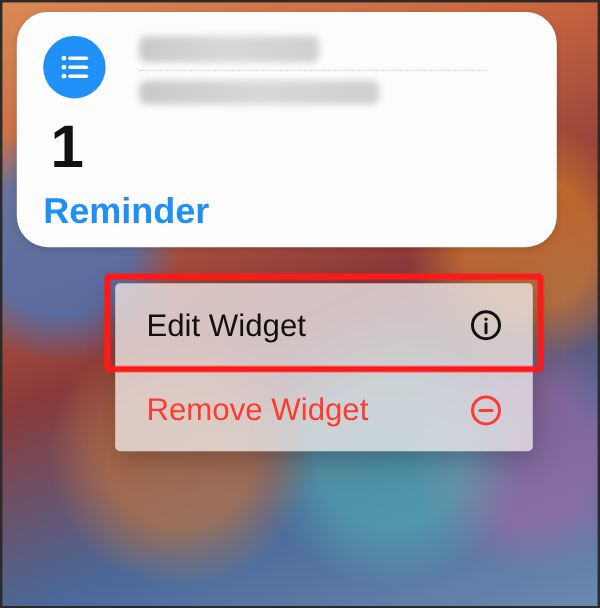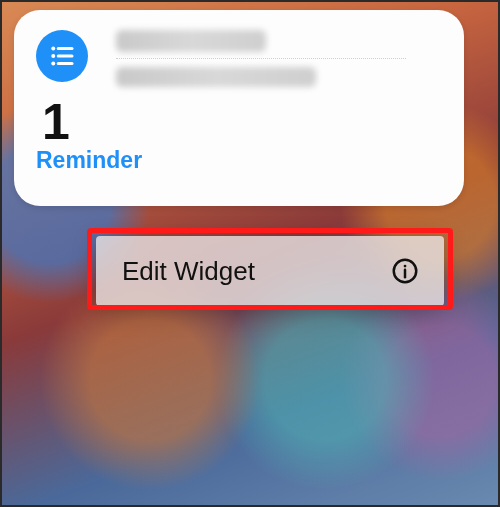--- a/index.html
+++ b/index.html
@@ -53,21 +53,21 @@
     filter: blur(3px);
     margin-bottom:6px;
   }
   .line.a { width:150px; }
   .divider { border:none; border-top:1px dotted #cfcfcf; margin:2px 0 8px 0; width:290px;}
   .line.b { width:200px; height:20px;}
   .count {
     font-size:50px; font-weight:700; color:#111; margin-top:4px; margin-left:6px; line-height:1;
   }
   .label {
-    font-size:23px; font-weight:600; color:#1e90f8; margin-top:0; margin-left:0;
+    font-size:30px; font-weight:600; color:#1e90f8; margin-top:13px; margin-left:0;
   }
 
   
   .menu {
     position:absolute;
     left:96px; top:236px;
     width:348px;
     border-radius:4px;
     overflow:hidden;
     background: rgba(235,232,232,0.78);
@@ -129,15 +129,24 @@
   <div class="menu-item">
     <span>Edit Widget</span>
     <span class="micon">
       <svg viewBox="0 0 24 24" fill="none" stroke="#111" stroke-width="2">
         <circle cx="12" cy="12" r="9"></circle>
         <circle cx="12" cy="8" r="1.1" fill="#111" stroke="none"></circle>
         <line x1="12" y1="11" x2="12" y2="17" stroke-linecap="round"></line>
       </svg>
     </span>
   </div>
+  <div class="menu-item destructive">
+    <span>Remove Widget</span>
+    <span class="micon">
+      <svg viewBox="0 0 24 24" fill="none" stroke="#ff3b30" stroke-width="2">
+        <circle cx="12" cy="12" r="9"></circle>
+        <line x1="8" y1="12" x2="16" y2="12" stroke-linecap="round"></line>
+      </svg>
+    </span>
+  </div>
 </div>
 
 <div class="highlight"></div>
 
 </body></html>

